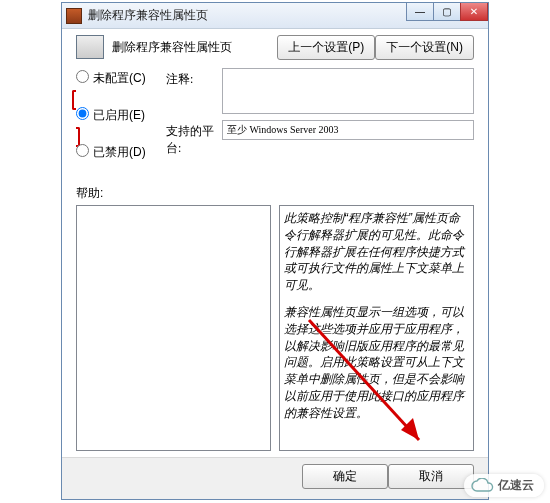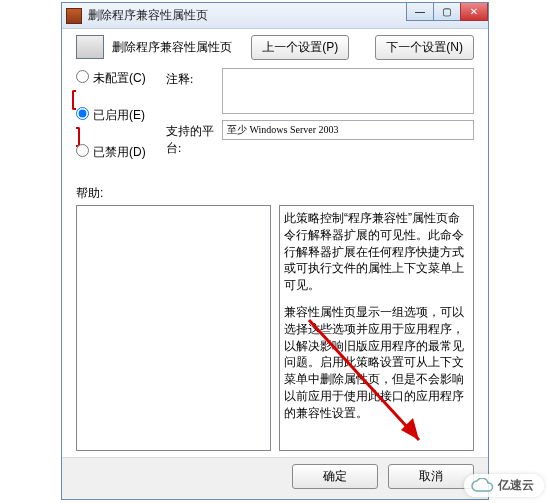--- a/index.html
+++ b/index.html
@@ -63,21 +63,21 @@
 }
 .header .hicon {
   width: 28px; height: 24px;
   border: 1px solid #678;
   background: linear-gradient(#eee,#ccc);
   margin-right: 8px;
 }
 .header .htxt { font-size: 12px; }
 .topbtns {
   display: flex; justify-content: flex-end;
-  gap: 26px;
+  gap: 0;
   padding: 0 14px 8px 0;
   margin-top: -34px;
 }
 .btn {
   border: 1px solid #8a8a8a;
   background: linear-gradient(#fff,#e7e7e7);
   padding: 3px 10px;
   border-radius: 3px;
   font-size: 12px;
   min-width: 86px;
@@ -119,20 +119,21 @@
 .midlabels {
   clear: both;
   display: flex;
   padding: 18px 14px 3px 14px;
 }
 .midlabels div { flex: 1; }
 .panes {
   display: flex;
   gap: 8px;
   padding: 0 14px 6px 14px;
+  font-style: italic;
 }
 .pane {
   flex: 1;
   height: 246px;
   border: 1px solid #828790;
   background: #fff;
   padding: 4px;
   overflow: hidden;
   font-size: 12px;
   line-height: 1.4;
@@ -141,21 +142,20 @@
 .pane.help p { margin-bottom: 10px; }
 .arrow {
   position: absolute;
   right: 32px; bottom: -2px;
   width: 140px; height: 140px;
   pointer-events: none;
 }
 .bottombar {
   display: flex;
   justify-content: flex-end;
-  gap: 10px;
   padding: 6px 14px 10px 0;
   background: #f0f0f0;
   border-top: 1px solid #d9d9d9;
 }
 .stamp {
   position: absolute;
   right: 6px; bottom: 6px;
   background: rgba(255,255,255,0.85);
   border-radius: 14px;
   padding: 3px 10px 3px 6px;

